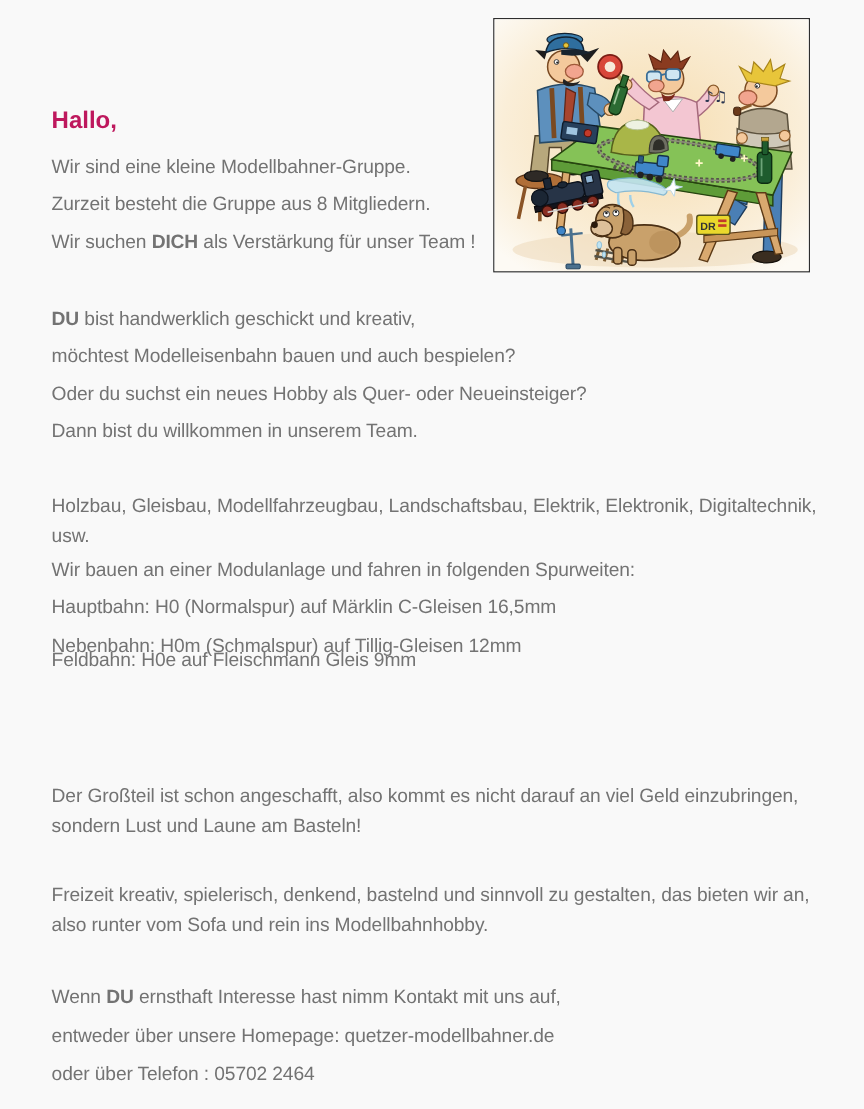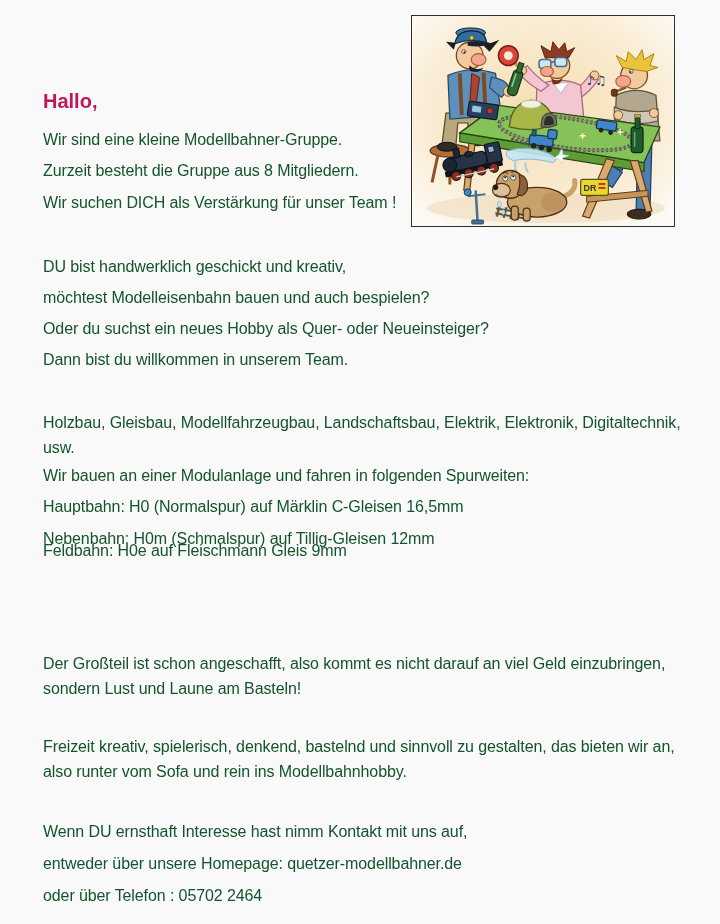--- a/index.html
+++ b/index.html
@@ -8,27 +8,27 @@
     background:#f9f9f9;
     font-family:"Liberation Sans", sans-serif;
   }
   .page {
     position:relative; width:720px; height:924px; overflow:hidden;
     background:#f9f9f9;
   }
   .ln {
     position:absolute; left:43px; margin:0;
     font-size:16px; line-height:25px; letter-spacing:-0.1px;
-    color:#14532d; white-space:nowrap;
+    color:#737373; white-space:nowrap;
   }
   .hallo {
     font-size:20px; font-weight:bold; letter-spacing:0; color:#be185d;
     line-height:26px;
   }
-  .ln b { font-weight:normal; }
+  .ln b { font-weight:bold; }
   .cartoon-frame {
     position:absolute; left:411px; top:15px; width:264px; height:212px;
     border:1px solid #2e2e2e; background:#ffffff; box-sizing:border-box;
   }
   .cartoon-frame svg { display:block; }
 </style>
 </head>
 <body>
 
 <div class="page">

